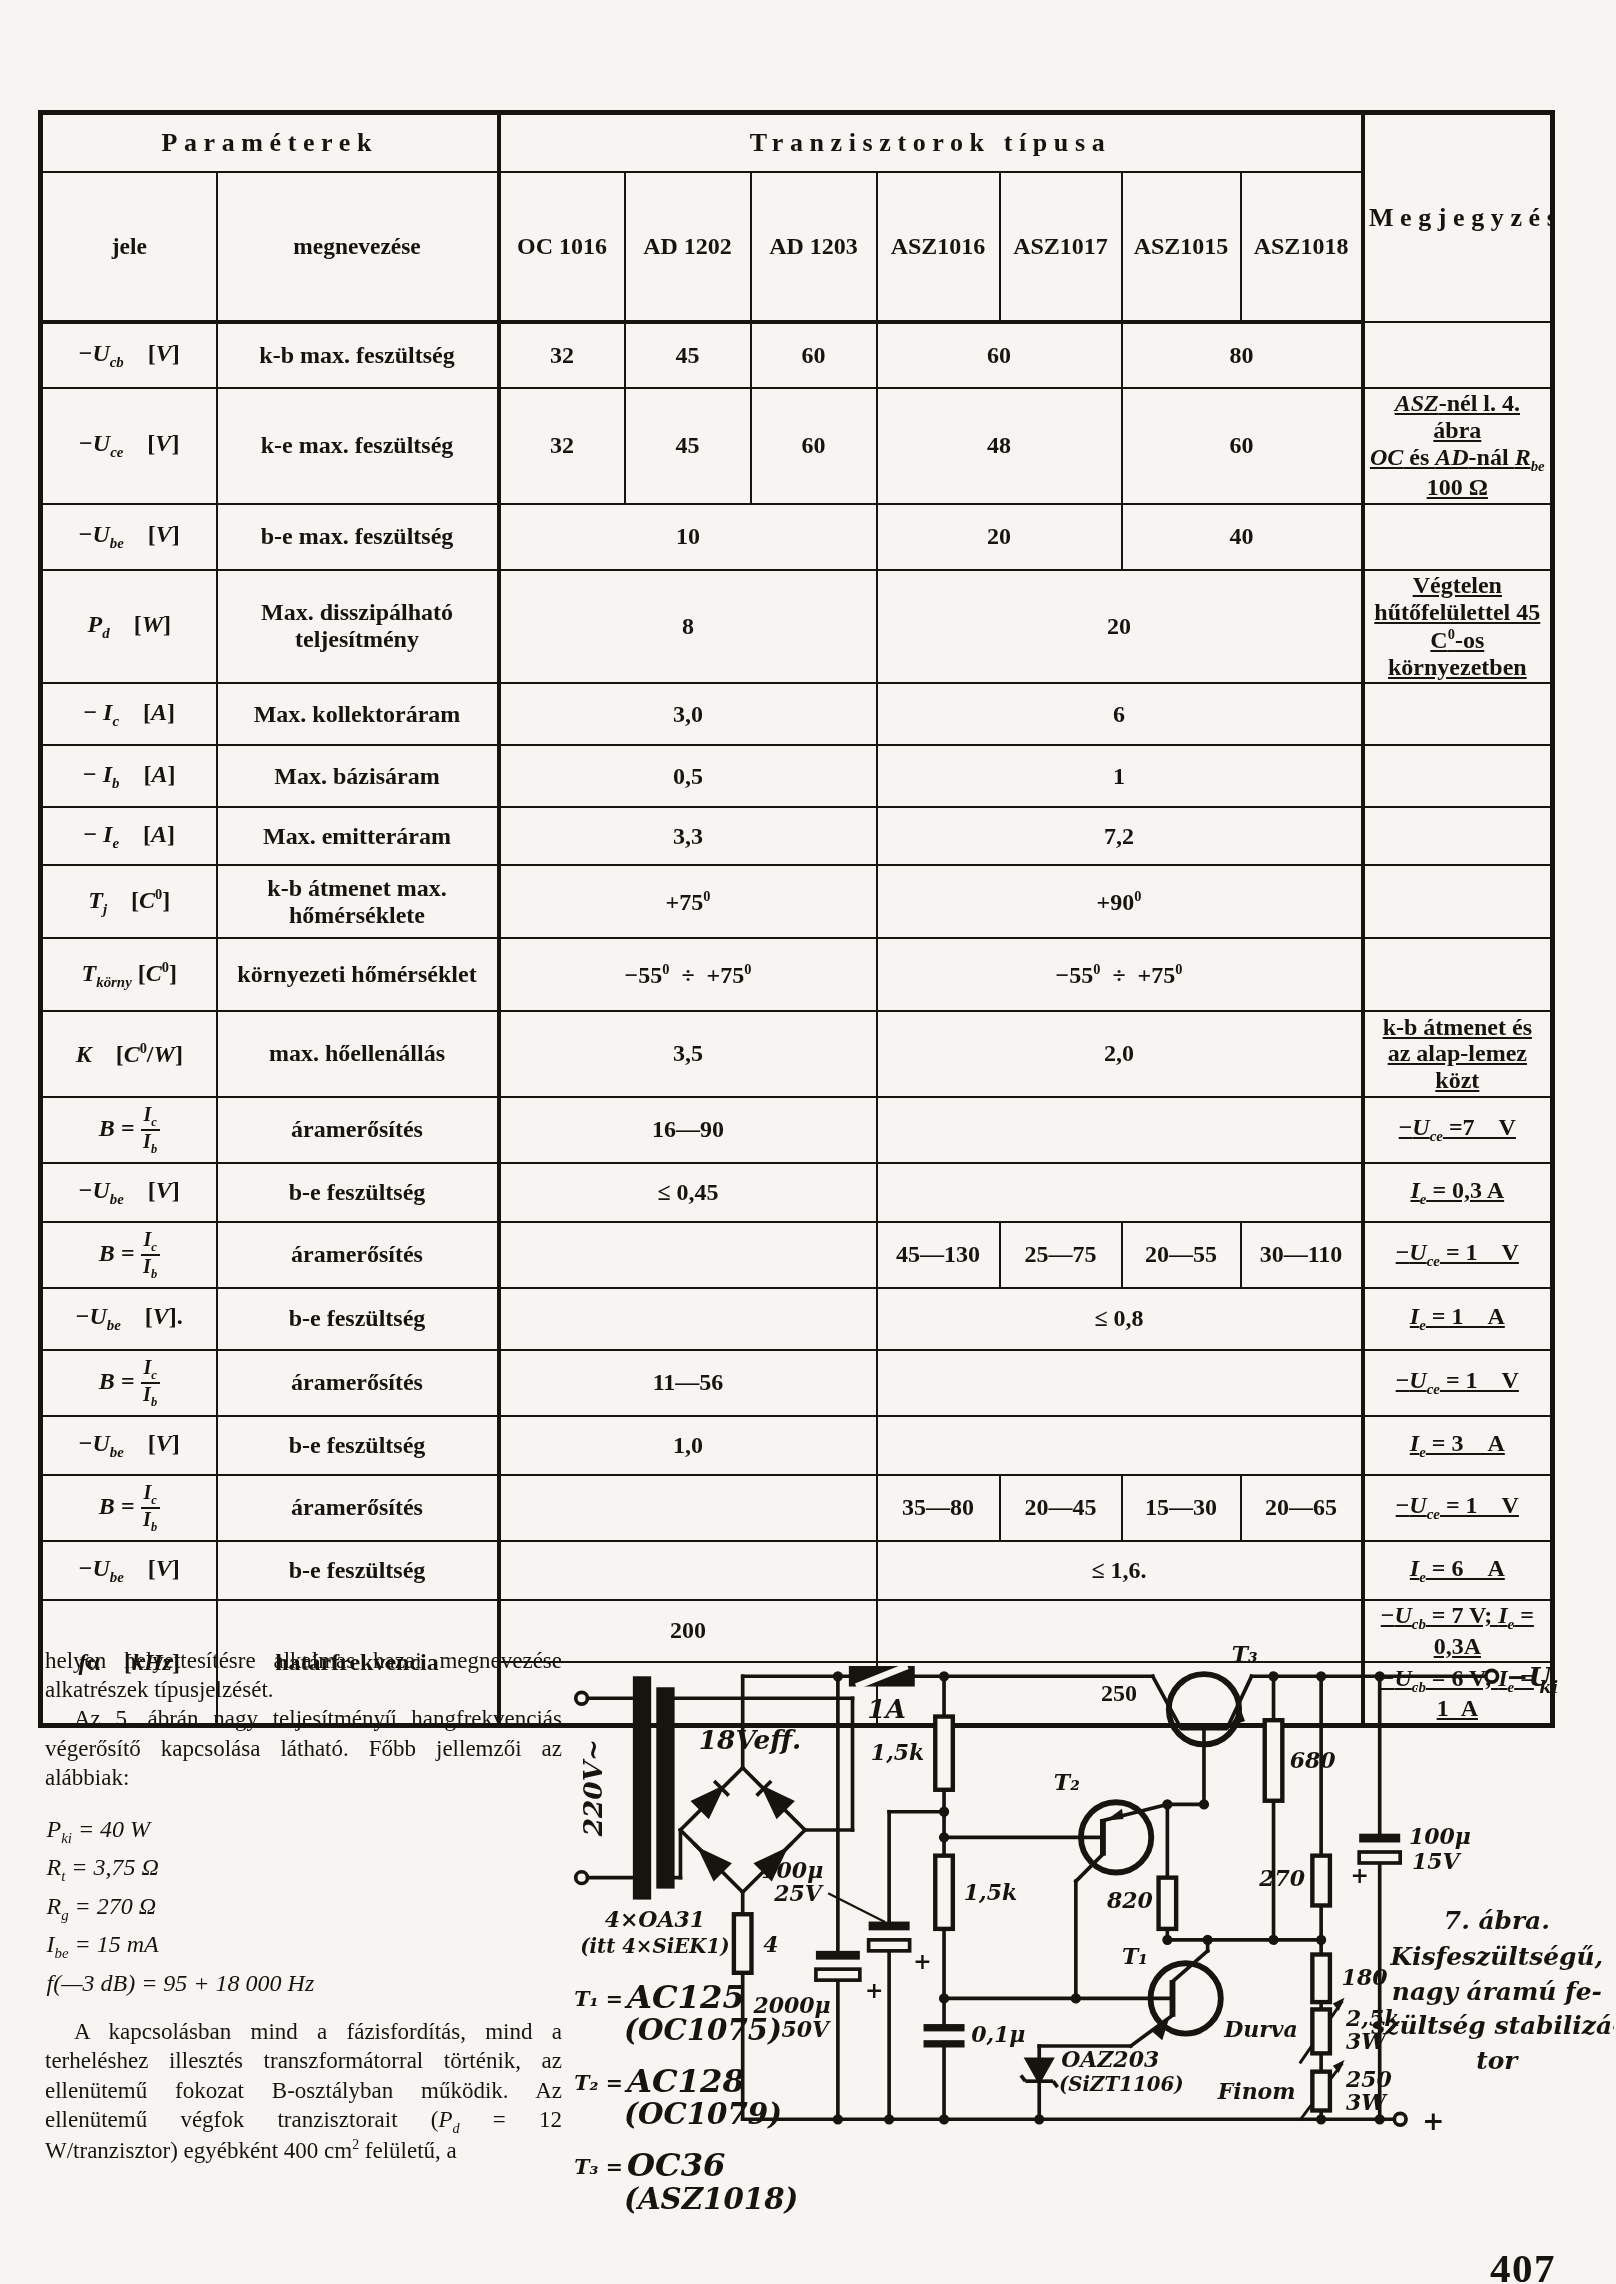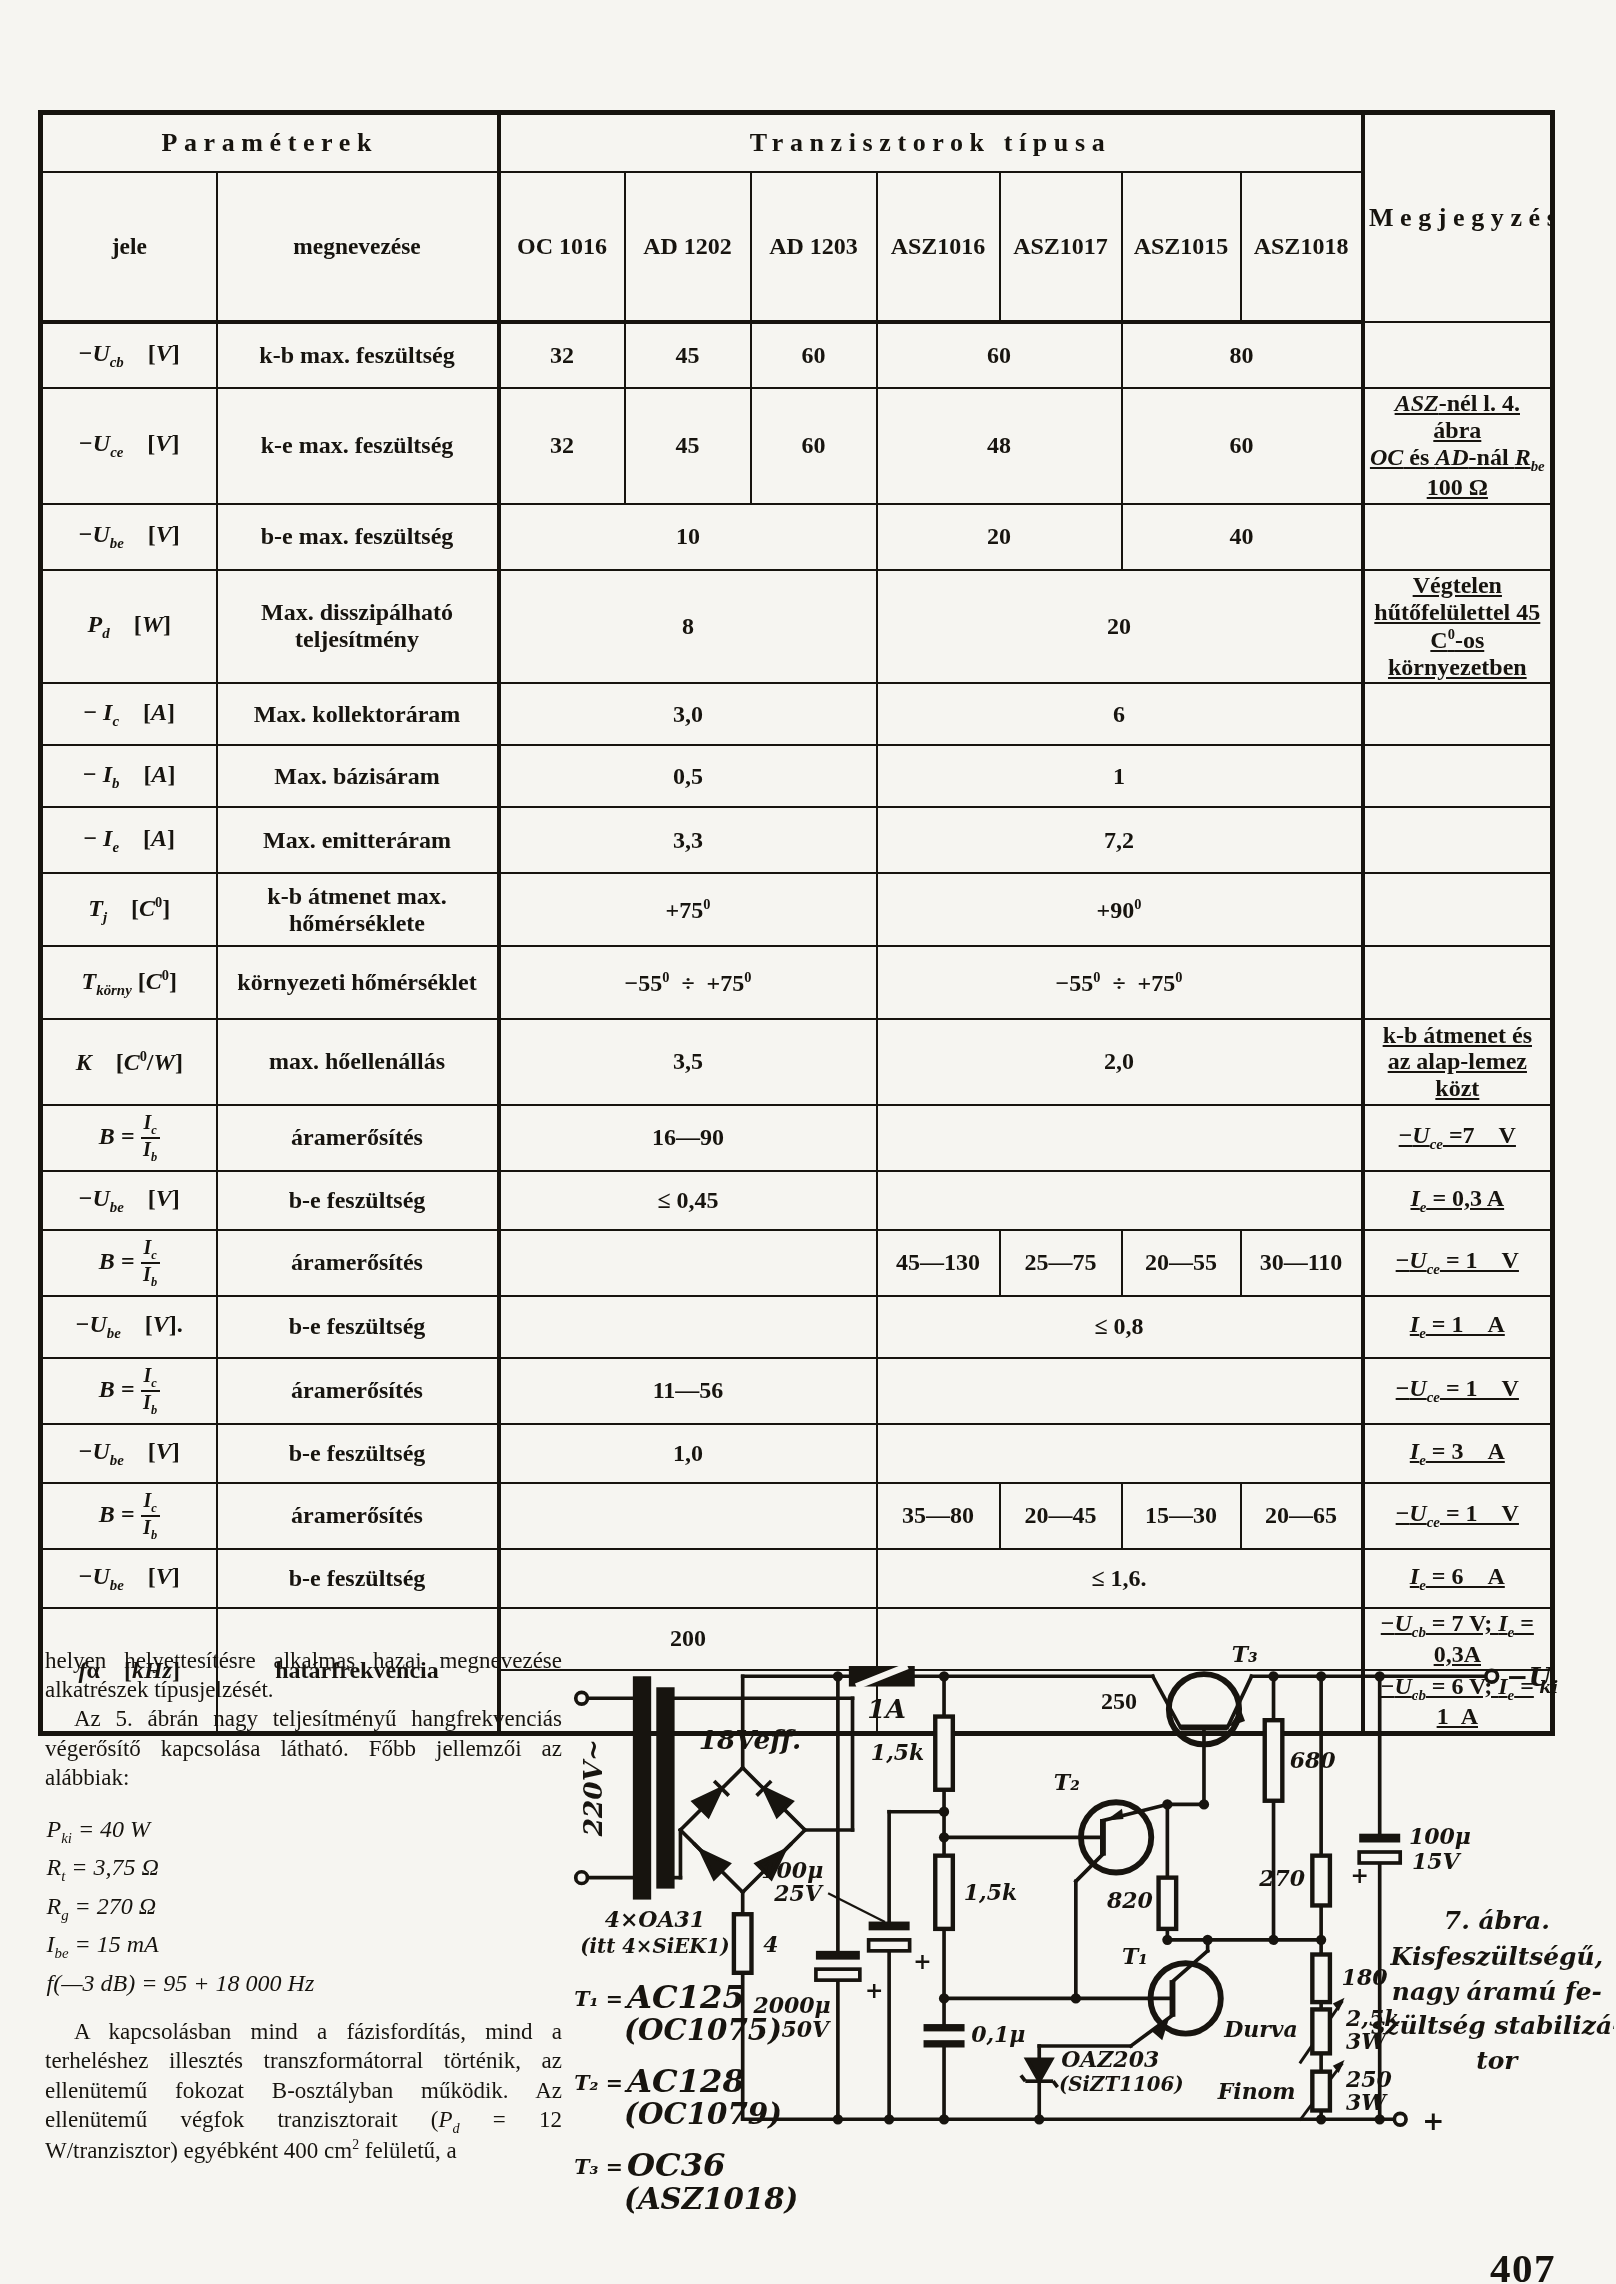--- a/index.html
+++ b/index.html
@@ -131,21 +131,21 @@
     <td colspan="4">6</td>
     <td class="note vsep"></td>
   </tr>
   <tr style="height:62px">
     <td class="jele">− <i>I<sub>b</sub></i>  [<i>A</i>]</td>
     <td class="megn">Max. bázisáram</td>
     <td colspan="3" class="vsep">0,5</td>
     <td colspan="4">1</td>
     <td class="note vsep"></td>
   </tr>
-  <tr style="height:66px">
+  <tr style="height:58px">
     <td class="jele">− <i>I<sub>e</sub></i>  [<i>A</i>]</td>
     <td class="megn">Max. emitteráram</td>
     <td colspan="3" class="vsep">3,3</td>
     <td colspan="4">7,2</td>
     <td class="note vsep"></td>
   </tr>
   <tr style="height:73px">
     <td class="jele"><i>T<sub>j</sub></i>  [<i>C</i><sup>0</sup>]</td>
     <td class="megn">k-b átmenet max. hőmérséklete</td>
     <td colspan="3" class="vsep">+75<sup>0</sup></td>

